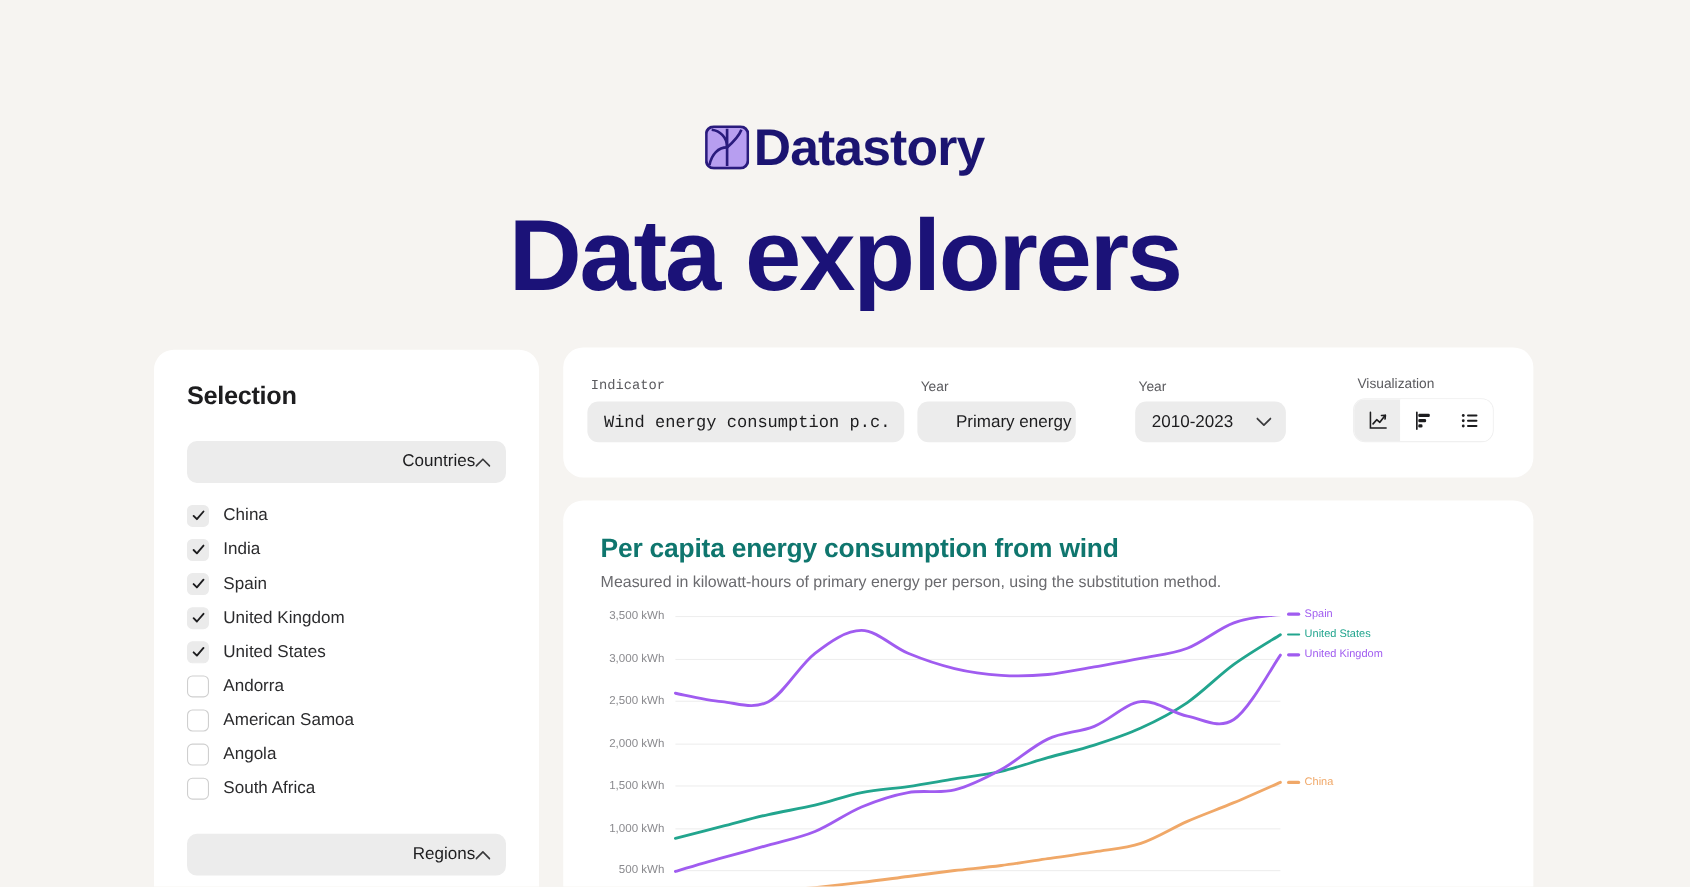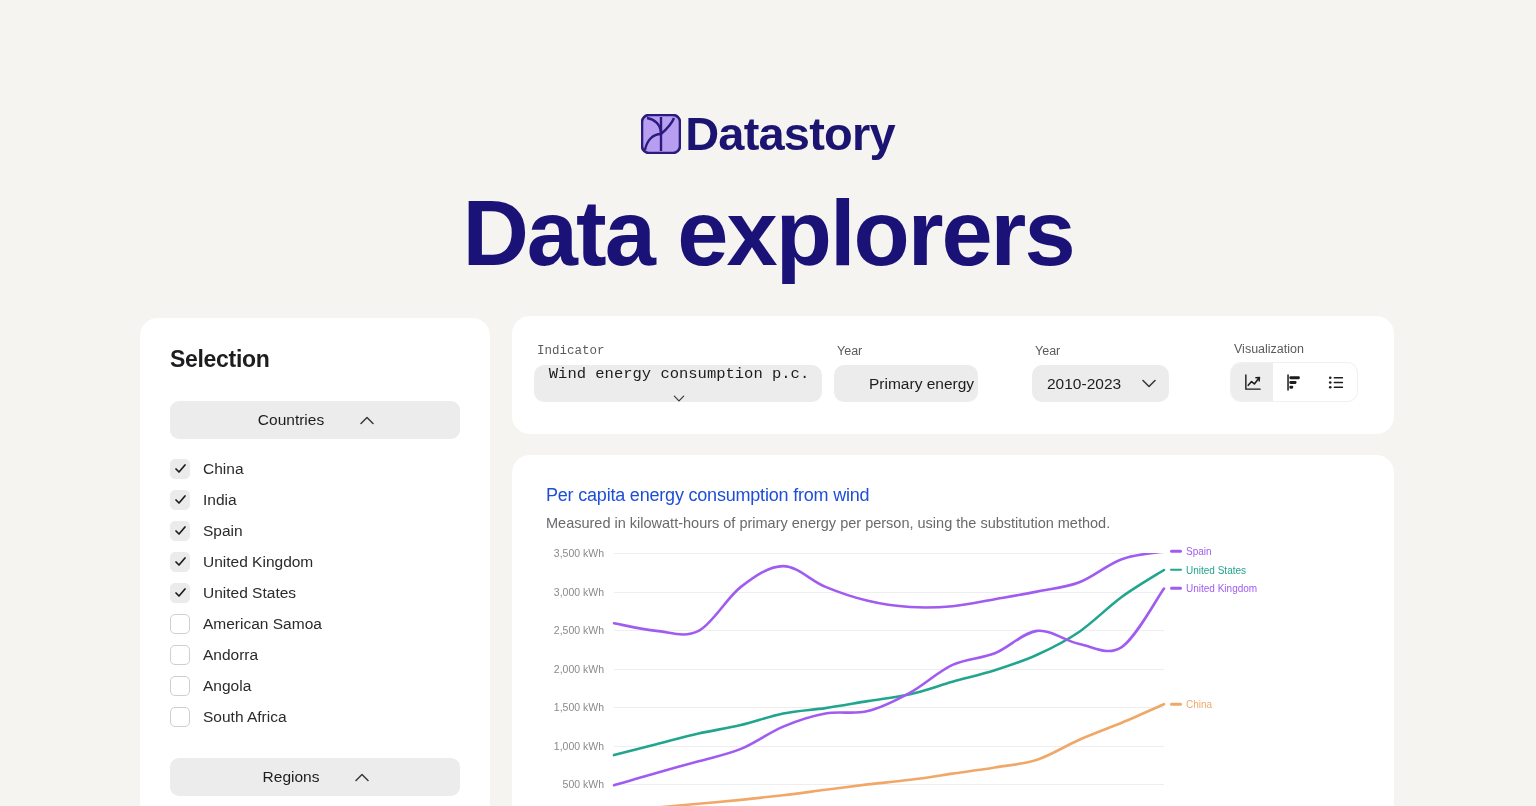--- a/index.html
+++ b/index.html
@@ -28,22 +28,22 @@
   }
 
   
   .card { background: #ffffff; border-radius: 18px; position: absolute; }
 
   
   .sidebar { left: 140px; top: 318px; width: 350px; height: 520px; padding: 28px 30px 0 30px; }
   .sidebar-title { font-size: 23px; font-weight: 600; color: #1d1d1f; letter-spacing: -0.3px; }
   .group-header {
     margin-top: 28px; height: 38px; background: #ececec; border-radius: 9px;
-    display: flex; align-items: center; justify-content: center;
-    padding: 0 14px 0 16px; cursor: pointer; gap: 36px;
+    display: flex; align-items: center; justify-content: flex-end;
+    padding: 0 14px 0 16px; cursor: pointer;
   }
   .group-header span.lbl { font-size: 15.5px; color: #1d1d1f; }
   .chev { width: 14px; height: 9px; display: block; }
   .opt-list { margin-top: 14px; }
   .opt {
     display: flex; align-items: center; gap: 13px;
     height: 31px; cursor: pointer;
   }
   .cbox {
     width: 20px; height: 20px; border-radius: 5px; flex: 0 0 20px;
@@ -59,40 +59,40 @@
   .controls { left: 512px; top: 316px; width: 882px; height: 118px; }
   .ctl { display: flex; flex-direction: column; }
   .ctl-label { font-size: 12.5px; color: #5b5b5f; margin-bottom: 7px; padding-left: 3px; }
   .select {
     height: 37px; background: #ececec; border-radius: 10px;
     display: flex; align-items: center; justify-content: space-between;
     padding: 0 13px 0 15px; cursor: pointer; gap: 12px;
   }
   .select span { font-size: 15.5px; color: #1d1d1f; white-space: nowrap; }
   .ctl-indicator { position: absolute; left: 534px; top: 344px; font-family: Liberation Mono, monospace; }
-  .ctl-indicator .select { width: 288px; flex-direction: column; }
+  .ctl-indicator .select { width: 288px; }
   .ctl-type { position: absolute; left: 834px; top: 344px; }
   .ctl-type .select { width: 144px; padding-left: 35px; }
   .ctl-year { position: absolute; left: 1032px; top: 344px; }
   .ctl-year .select { width: 137px; }
   .ctl-viz { position: absolute; left: 1231px; top: 342px; }
   .seg {
     display: flex; background: #ffffff; border-radius: 10px; overflow: hidden;
     box-shadow: 0 0 0 1px #f0f0f0; height: 38px;
   }
   .seg-btn {
     width: 42px; height: 38px; display: flex; align-items: center; justify-content: center;
     cursor: pointer; background: #ffffff;
   }
   .seg-btn.active { background: #ededed; }
   .seg-btn svg { width: 19px; height: 19px; }
 
   
   .chart-card { left: 512px; top: 455px; width: 882px; height: 380px; padding: 30px 34px 0 34px; overflow: hidden; }
-  .chart-title { font-size: 18px; color: #1d4ed8; font-weight: 400; letter-spacing: -0.2px; }
+  .chart-title { font-size: 24px; color: #0f766e; font-weight: 700; letter-spacing: -0.2px; }
   .chart-sub { margin-top: 9px; font-size: 14.5px; color: #6a6a6e; }
   .plot-wrap { position: relative; margin-top: 22px; width: 814px; height: 270px; }
   .ytick {
     position: absolute; right: 0; transform: translateY(-50%);
     font-size: 10.5px; color: #8a8a8e; text-align: right; white-space: nowrap;
   }
   .gridline { position: absolute; height: 1px; background: #eeeeee; }
   .slabel {
     position: absolute; font-size: 10px; transform: translateY(-50%); white-space: nowrap;
   }
@@ -162,25 +162,25 @@
       <div class="opt">
         <span class="cbox on">
           <svg viewBox="0 0 13 13">
               <path d="M2 7 L5 10 L11 3" stroke="#1d1d1f" stroke-width="1.7" fill="none" stroke-linecap="round" stroke-linejoin="round"></path>
             </svg>
         </span>
         <span class="opt-label">United States</span>
       </div>
       <div class="opt">
         <span class="cbox off"></span>
+        <span class="opt-label">Andorra</span>
+      </div>
+      <div class="opt">
+        <span class="cbox off"></span>
         <span class="opt-label">American Samoa</span>
-      </div>
-      <div class="opt">
-        <span class="cbox off"></span>
-        <span class="opt-label">Andorra</span>
       </div>
       <div class="opt">
         <span class="cbox off"></span>
         <span class="opt-label">Angola</span>
       </div>
       <div class="opt">
         <span class="cbox off"></span>
         <span class="opt-label">South Africa</span>
       </div>
     </div>

